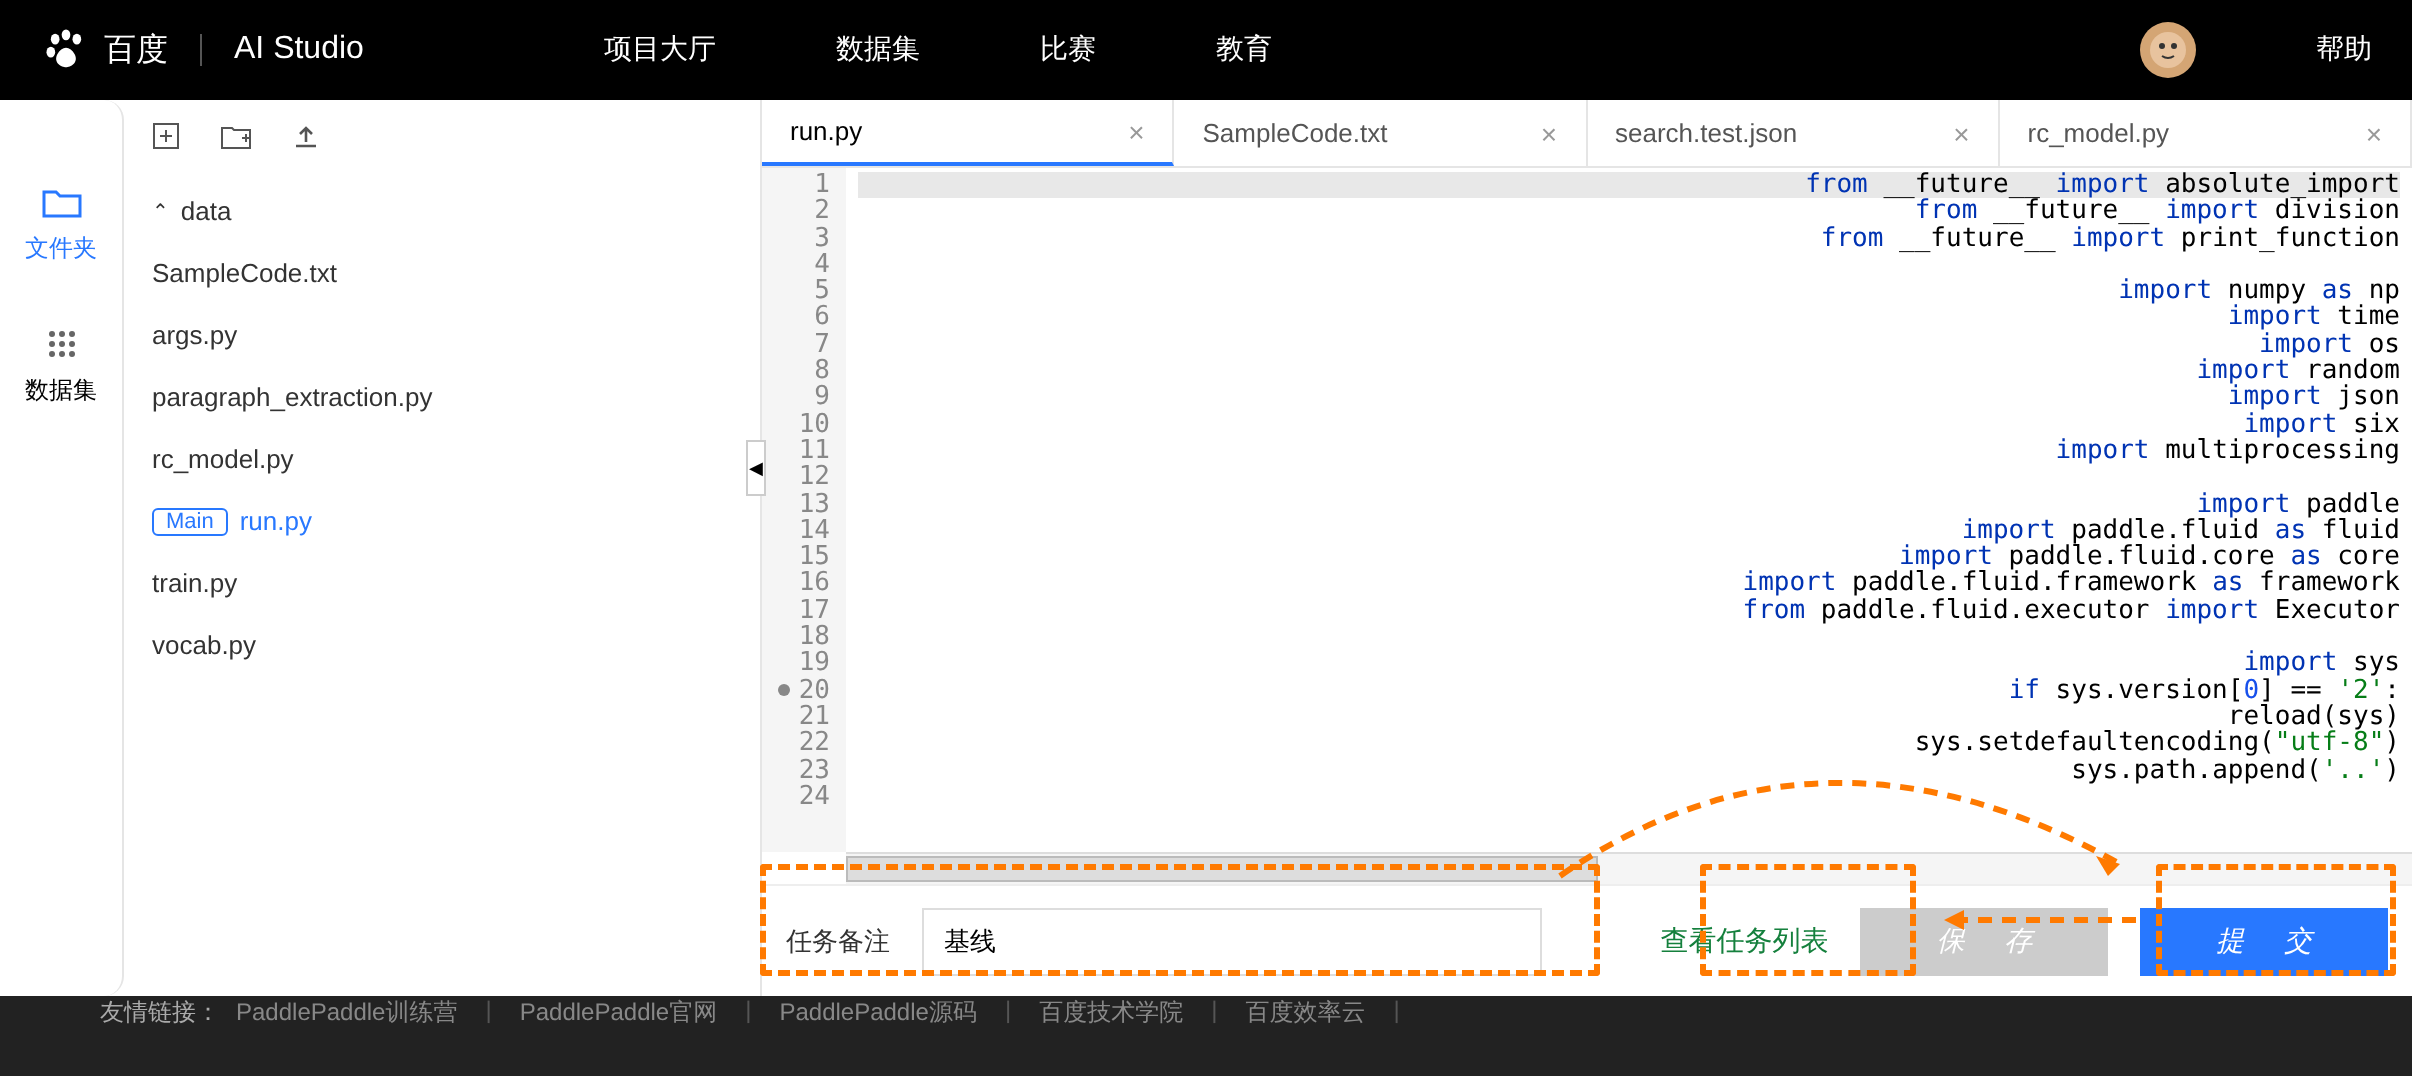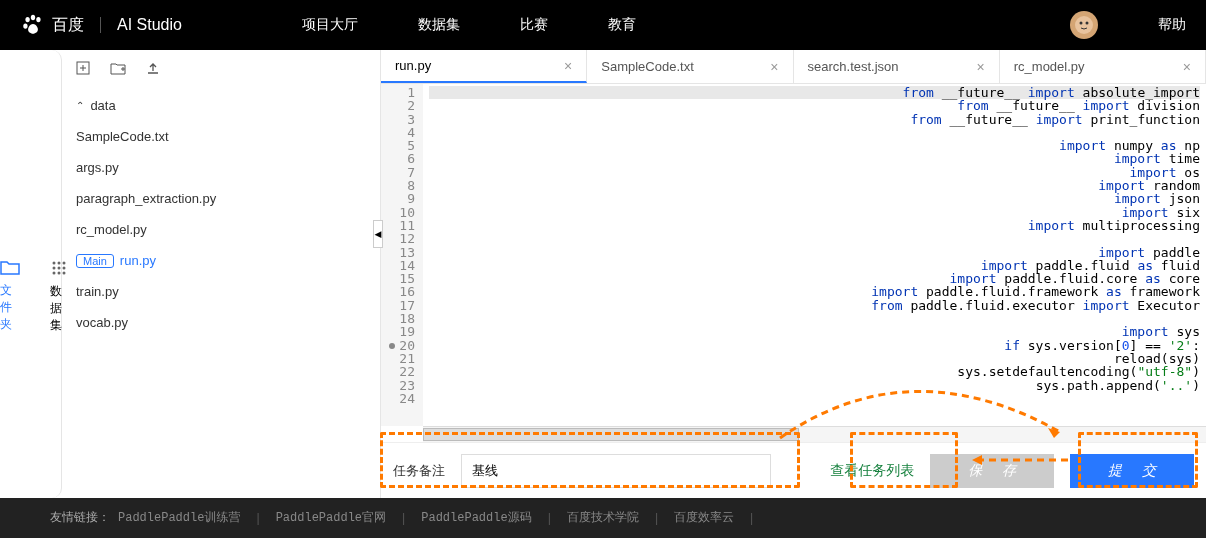--- a/index.html
+++ b/index.html
@@ -7,21 +7,21 @@
 .topbar { background:#000; height:50px; display:flex; align-items:center; color:#fff; padding:0 20px; }
 .logo { display:flex; align-items:center; gap:6px; font-size:16px; }
 .logo-paw { width:26px; height:26px; }
 .logo-divider { width:1px; height:16px; background:#555; margin:0 10px; }
 .nav { display:flex; gap:60px; margin-left:120px; }
 .nav-item { color:#fff; cursor:pointer; font-size:14px; }
 .spacer { flex:1; }
 .avatar { width:28px; height:28px; border-radius:50%; background:#d4a574; display:flex; align-items:center; justify-content:center; margin-right:60px; }
 .help { color:#fff; cursor:pointer; font-size:14px; }
 .main { display:flex; height:448px; }
-.leftcol { width:62px; border-right:1px solid #e5e5e5; display:flex; flex-direction:row; align-items:center; padding-top:44px; gap:30px;border-radius:10px; }
+.leftcol { width:62px; border-right:1px solid #e5e5e5; display:flex; flex-direction:column; align-items:center; padding-top:44px; gap:30px;border-radius:10px; }
 .leftcol-item { display:flex; flex-direction:column; align-items:center; gap:6px; cursor:pointer; }
 .leftcol-item.active { color:#2878ff; }
 .leftcol-label { font-size:12px; }
 .filepanel { width:318px; display:flex; flex-direction:column; }
 .filetoolbar { height:36px; display:flex; align-items:center; gap:20px; padding-left:14px; color:#555; }
 .filetoolbar svg { cursor:pointer; }
 .filetree { flex:1; padding:4px 0; }
 .tree-item { padding:8px 14px; cursor:pointer; display:flex; align-items:center; gap:6px; }
 .tree-item.folder { color:#333; }
 .tree-item.file { color:#333; padding-left:14px; }
@@ -52,21 +52,21 @@
 .bottom-bar { height:56px; display:flex; align-items:center; padding:0 12px; gap:16px; background:#fff; border-top:1px solid #eee; }
 .task-label { font-size:13px; color:#333; }
 .task-input { flex:0 0 310px; height:34px; border:1px solid #ddd; padding:0 10px; font-size:13px; }
 .bb-spacer { flex:1; }
 .link-blue { color:#15803d; cursor:pointer; font-size:14px; }
 .btn { height:34px; padding:0 30px; border:none; cursor:pointer; font-size:14px; letter-spacing:8px; text-indent:8px;font-style:italic; }
 .btn-save { background:#ccc; color:#fff; }
 .btn-submit { background:#2878ff; color:#fff; }
 .dash-box { position:absolute; border:3px dashed #ff7a00; pointer-events:none; border-radius:2px; }
 .arrow-svg { position:absolute; pointer-events:none; }
-.footer { position:absolute; bottom:0; left:0; right:0; height:40px; background:#222; color:#aaa; display:flex; align-items:flex-end; padding:12px 50px; font-size:12px; gap:8px;font-family:Liberation Mono, monospace; }
+.footer { position:absolute; bottom:0; left:0; right:0; height:40px; background:#222; color:#aaa; display:flex; align-items:flex-start; padding:0 50px; font-size:12px; gap:8px; }
 .footer .fl { color:#888; }
 .footer .sep { color:#555; margin:0 6px; }
 </style>
 </head>
 <body>
 
 <div class="topbar">
   <div class="logo">
     <svg class="logo-paw" viewBox="0 0 24 24">
         <g fill="#fff">

